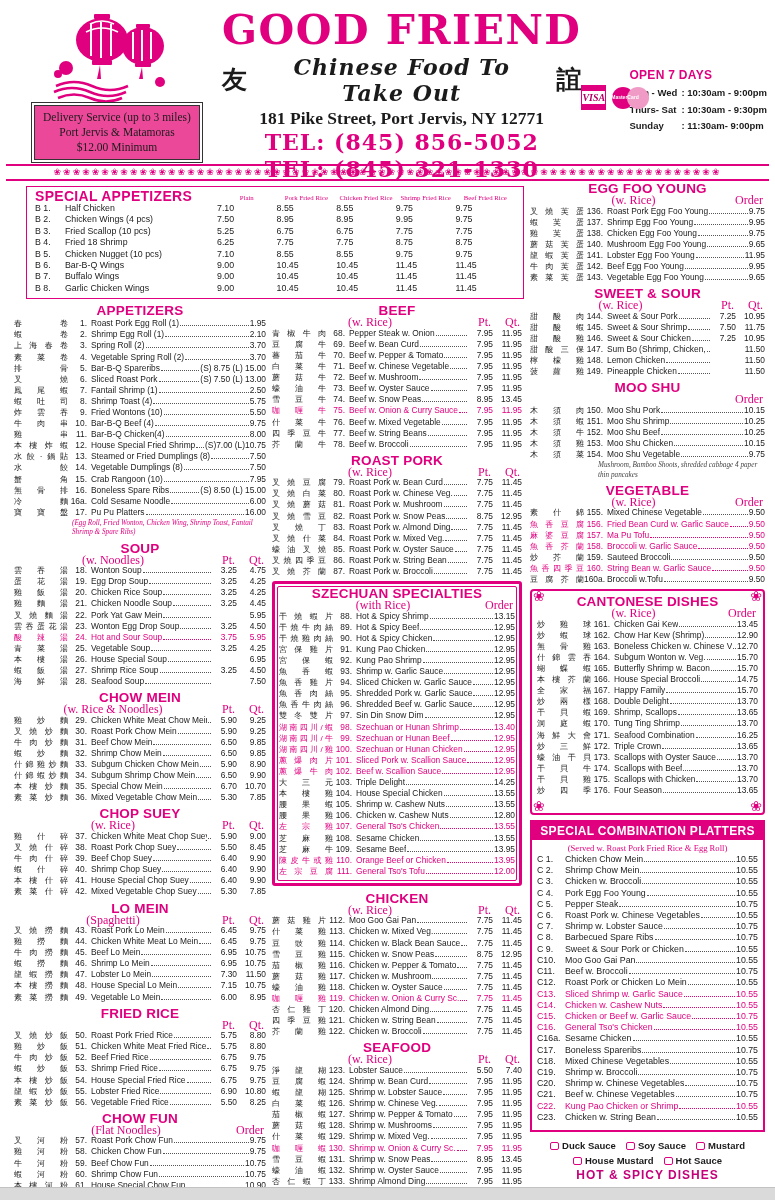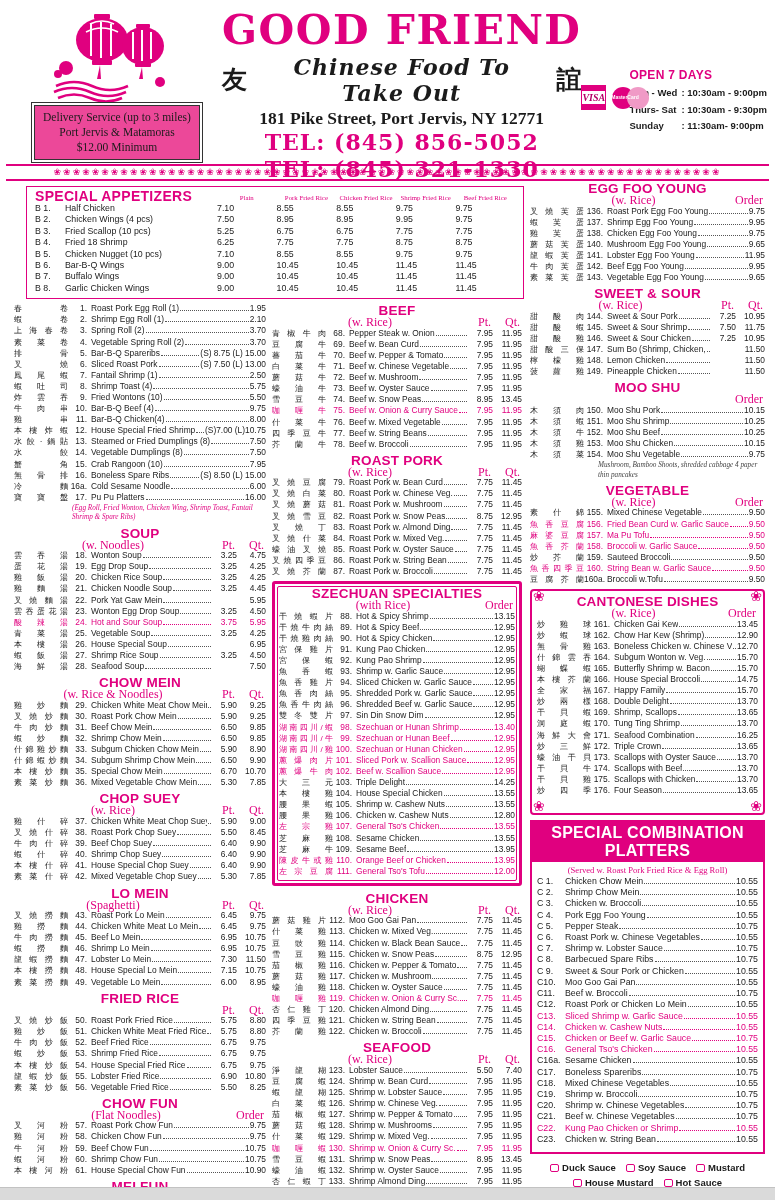--- a/index.html
+++ b/index.html
@@ -86,21 +86,21 @@
   .row.hot .dots{border-color:var(--acc);}
 
   
   .box-double{border:3px solid var(--acc);border-radius:3px;padding:2px 4px 3px;position:relative;}
   .box-double .inner-line{position:absolute;inset:2px;border:1px solid var(--acc);border-radius:2px;pointer-events:none;}
   .box-fancy{border:2px solid var(--acc);border-radius:4px;padding:3px 5px 14px;position:relative;margin-top:4px;}
   .rose{position:absolute;color:var(--acc);font-size:14px;line-height:14px;}
   .rose.tl{top:-2px;left:1px;} .rose.tr{top:-2px;right:1px;}
   .rose.bl{bottom:0;left:1px;} .rose.br{bottom:0;right:1px;}
   .box-bar{border:2px solid var(--acc);padding:0 5px 4px;margin-top:5px;}
-  .bar-title{background:var(--acc);color:#fff;font-weight:800;font-size:16px;text-align:center;
+  .bar-title{background:var(--acc);color:#fff;font-weight:800;font-size:12px;text-align:center;
              letter-spacing:.3px;margin:0 -5px 2px;padding:2px 0;}
   .box-bar .row{font-size:8.8px;line-height:11.2px;}
 
   
   .sauces{margin-top:6px;text-align:center;font-size:9.5px;font-weight:bold;line-height:15px;}
   .s-item{margin:0 5px;white-space:nowrap;}
   .chk{display:inline-block;width:9px;height:8px;border:1.3px solid var(--acc);border-radius:2px;
        vertical-align:-1px;margin-right:3px;}
   .hotnote{text-align:center;color:#c4007a;font-weight:800;font-size:12px;letter-spacing:1px;}
   .bottom-strip{position:absolute;left:0;right:0;bottom:0;height:13px;background:#dadada;border-top:1px solid #c2c2c2;}
@@ -394,20 +394,21 @@
             </div>
             <div class="sa-price">
               <span class="dots"></span>
               <b>11.45</b>
             </div>
           </div>
       </section>
       <div class="two-cols">
         <div class="col col-a">
           <div class="sec">
+              <div class="sec-title">APPETIZERS</div>
               <div class="row">
                 <span class="zh">春 卷</span>
                 <span class="num">1.</span>
                 <span class="nm">Roast Pork Egg Roll (1)</span>
                 <span class="dots"></span>
                 <span class="pfree">1.95</span>
               </div>
               <div class="row">
                 <span class="zh">蝦 卷</span>
                 <span class="num">2.</span>

